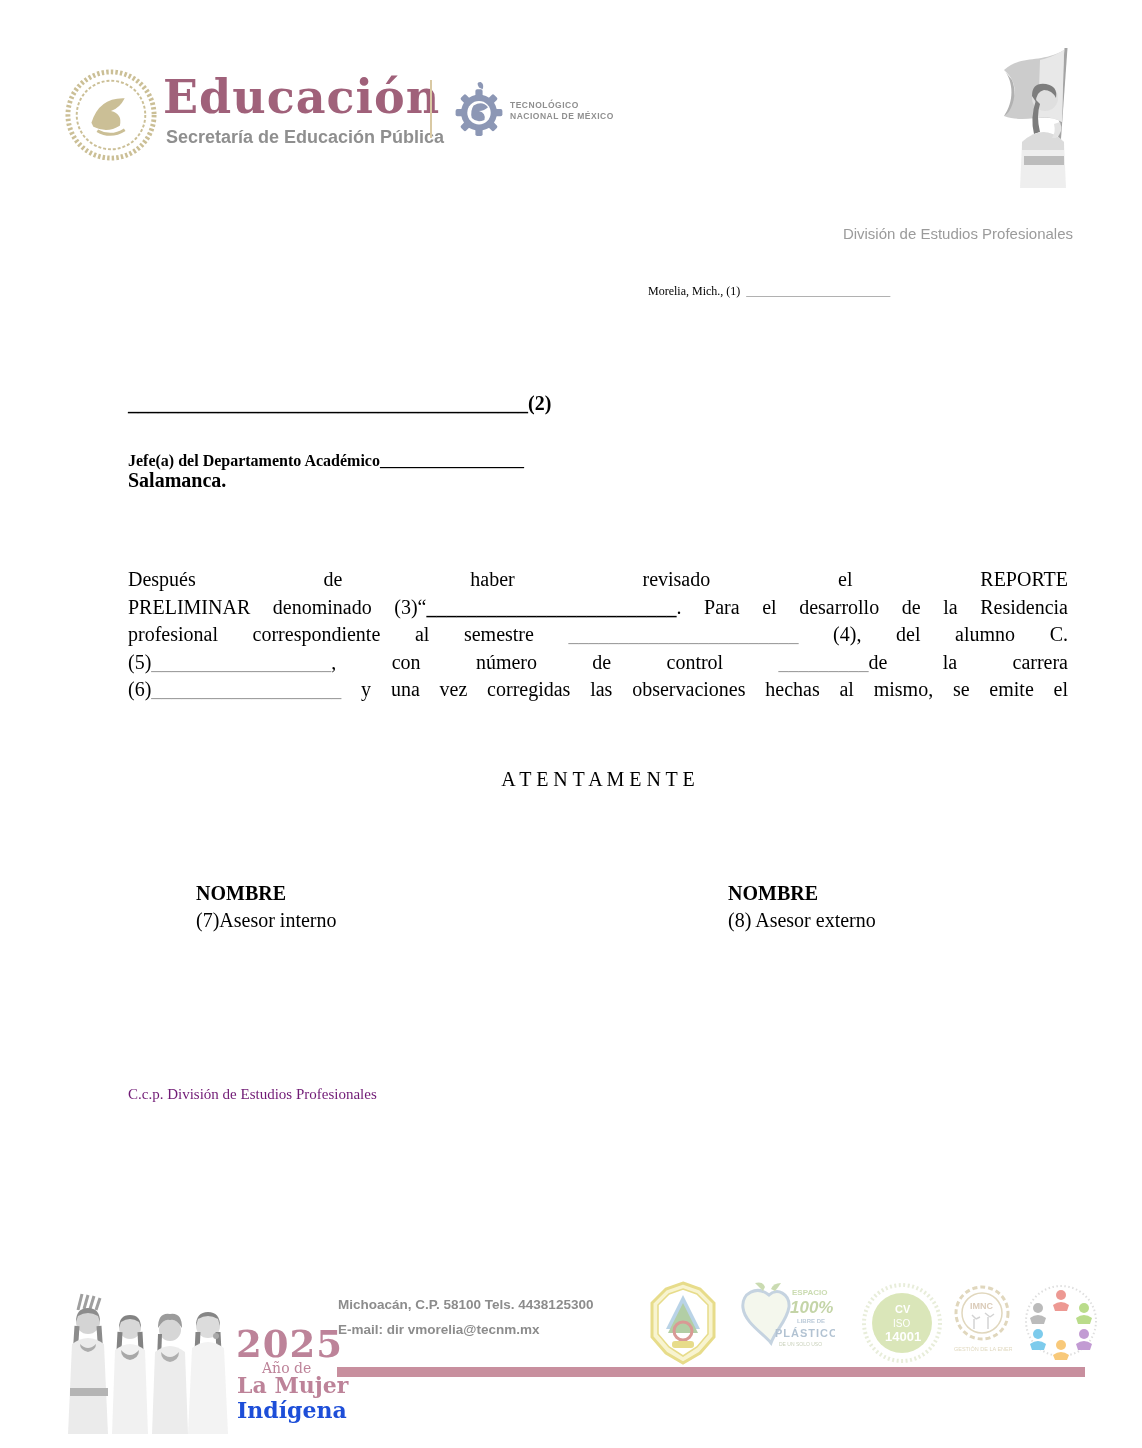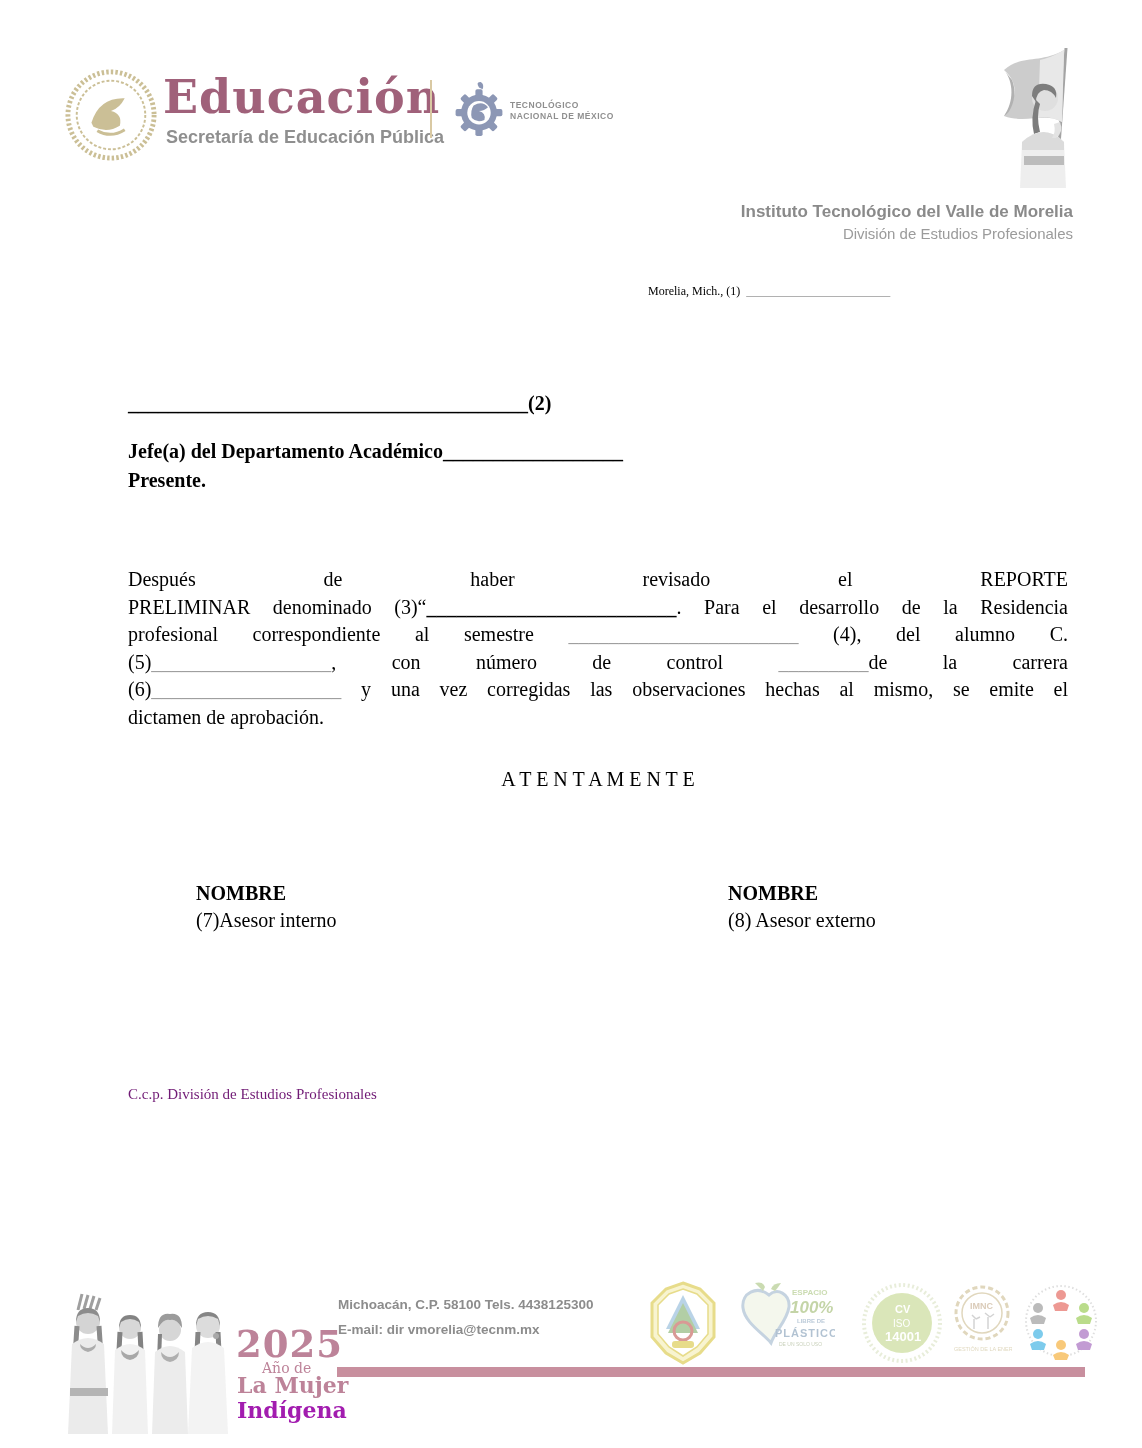--- a/index.html
+++ b/index.html
@@ -38,21 +38,21 @@
   }
   .inst-div{
     position:absolute;right:77px;top:225px;text-align:right;
     font-family:"Liberation Sans", sans-serif;
     font-size:15px;color:#9b9b9b;
   }
   
   .dateline{position:absolute;left:648px;top:284px;font-size:12px;color:#000;}
   .dateline .blank{color:#8a8a8a;margin-left:6px;}
   .recip2{position:absolute;left:128px;top:392px;font-size:20px;font-weight:bold;}
-  .recip-dept{position:absolute;left:128px;top:440px;font-size:20px;font-weight:bold;}
+  .recip-dept{position:absolute;left:128px;top:452px;font-size:16px;font-weight:bold;}
   .recip-pres{position:absolute;left:128px;top:469px;font-size:20px;font-weight:bold;}
   .body-par{
     position:absolute;left:128px;top:566px;width:940px;
     font-size:20px;line-height:27.5px;color:#000;
   }
   .bodyline{text-justify:inter-word;}
   .bodyline.just{text-align:justify;text-align-last:justify;}
   .blank-gray{color:#9a9a9a;}
   .blank-black{color:#000;font-weight:bold;}
   .closing{
@@ -77,21 +77,21 @@
     font-family:"DejaVu Serif", serif;font-size:14px;color:#bd8399;
   }
   .yr-l1{
     position:absolute;left:237px;top:1372px;
     font-family:"DejaVu Serif", serif;font-weight:bold;
     font-size:22px;color:#bd8399;
   }
   .yr-l2{
     position:absolute;left:237px;top:1397px;
     font-family:"DejaVu Serif", serif;font-weight:bold;
-    font-size:22px;color:#a21caf;
+    font-size:22px;color:#1d4ed8;
   }
   .addr{
     position:absolute;left:338px;top:1292px;
     font-family:"Liberation Sans", sans-serif;font-weight:bold;
     font-size:13.5px;color:#8c8c8c;line-height:25px;
   }
   .logos{position:absolute;left:645px;top:1281px;width:455px;height:86px;opacity:.6;text-align:right;}
   .logo{position:absolute;top:0;}
   .logo-crest{left:3px;width:70px;height:84px;}
   .logo-heart{left:90px;width:100px;height:80px;}
@@ -143,53 +143,49 @@
     <path d="M116 8 C106 14 100 16 92 18 L90 76 C98 74 106 76 114 80 Z" fill="#e6e6e6"></path>
     <path d="M56 28 C66 40 66 60 56 74 C64 70 70 52 64 38 Z" fill="#a9a9a9"></path>
     <circle cx="97" cy="56" r="13" fill="#dcdcdc"></circle>
     <path d="M84 54 Q84 40 98 42 Q110 44 108 56 Q104 48 96 48 Q88 50 88 60 Z" fill="#6f6f6f"></path>
     <path d="M88 58 Q82 76 86 92 L92 90 Q88 74 92 62 Z" fill="#6f6f6f"></path>
     <path d="M74 100 Q96 80 116 100 L118 146 L72 146 Z" fill="#ededed"></path>
     <path d="M74 100 Q96 80 116 100 L116 108 L74 108 Z" fill="#d8d8d8"></path>
     <rect x="76" y="114" width="40" height="9" fill="#b5b5b5"></rect>
     <path d="M108 96 Q116 90 112 80 L106 82 Q108 90 104 96 Z" fill="#e0e0e0"></path>
   </svg>
-  <div class="inst-name">Instituto Tecnológico del Valle de Morelia</div>
   <div class="inst-div">División de Estudios Profesionales</div>
 
   <div class="dateline">
     <span>Morelia, Mich., (1)</span><span class="blank">________________________</span>
   </div>
 
   <div class="recip2">
     <span class="blank-black">________________________________________</span><span>(2)</span>
   </div>
   <div class="recip-dept">
     <span>Jefe(a) del Departamento Académico</span><span class="blank-black">__________________</span>
   </div>
-  <div class="recip-pres">Presente.</div>
+  <div class="recip-pres">Salamanca.</div>
 
   <div class="body-par">
     <div class="bodyline just">
       <span>Después de haber revisado el REPORTE</span>
     </div>
     <div class="bodyline just">
       <span>PRELIMINAR denominado (3)“</span><span class="blank-black">_________________________</span><span>. Para el desarrollo de la Residencia</span>
     </div>
     <div class="bodyline just">
       <span>profesional correspondiente al semestre </span><span class="blank-gray">_______________________</span><span> (4), del alumno C.</span>
     </div>
     <div class="bodyline just">
       <span>(5)</span><span class="blank-gray">__________________</span><span>, con número de control </span><span class="blank-gray">_________</span><span>de la carrera</span>
     </div>
     <div class="bodyline just">
       <span>(6)</span><span class="blank-gray">___________________</span><span> y una vez corregidas las observaciones hechas al mismo, se emite el</span>
-    </div>
-    <div class="bodyline">
-      <span>dictamen de aprobación.</span>
     </div>
   </div>
 
   <div class="closing">A T E N T A M E N T E</div>
 
   <div class="sig sig-left">
     <div class="lbl">NOMBRE</div>
     <div class="role">(7)Asesor interno</div>
   </div>
   <div class="sig sig-right">

